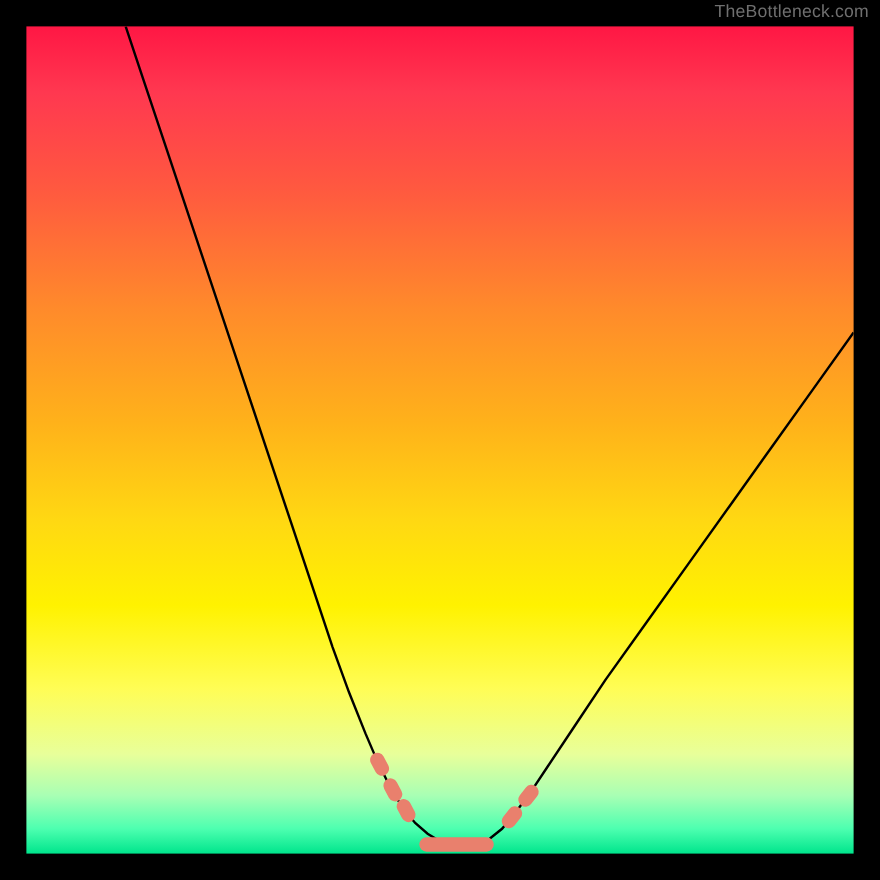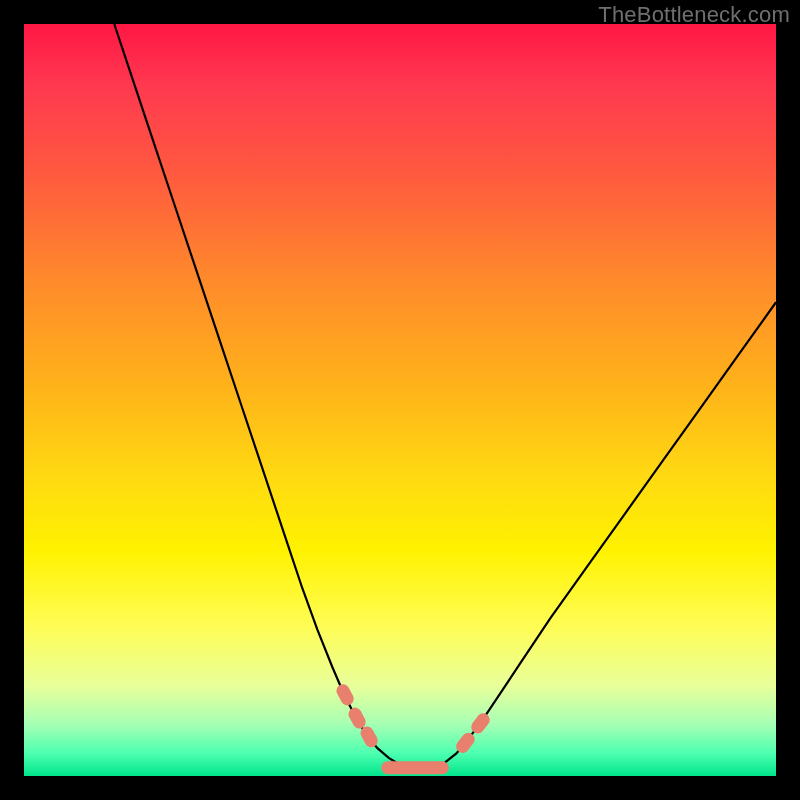--- a/index.html
+++ b/index.html
@@ -37,21 +37,21 @@
       #a8ffb4 93%,
       #4dffb0 97%,
       #00e58c 100%
     );
   }
   .attribution {
     position: absolute;
     top: 2px;
     right: 10px;
     color: #6f6f6f;
-    font-size: 22px;
+    font-size: 16px;
     letter-spacing: 0.2px;
     font-weight: 400;
   }
   svg.curves {
     position: absolute;
     top: 0;
     left: 0;
     width: 752px;
     height: 752px;
   }

